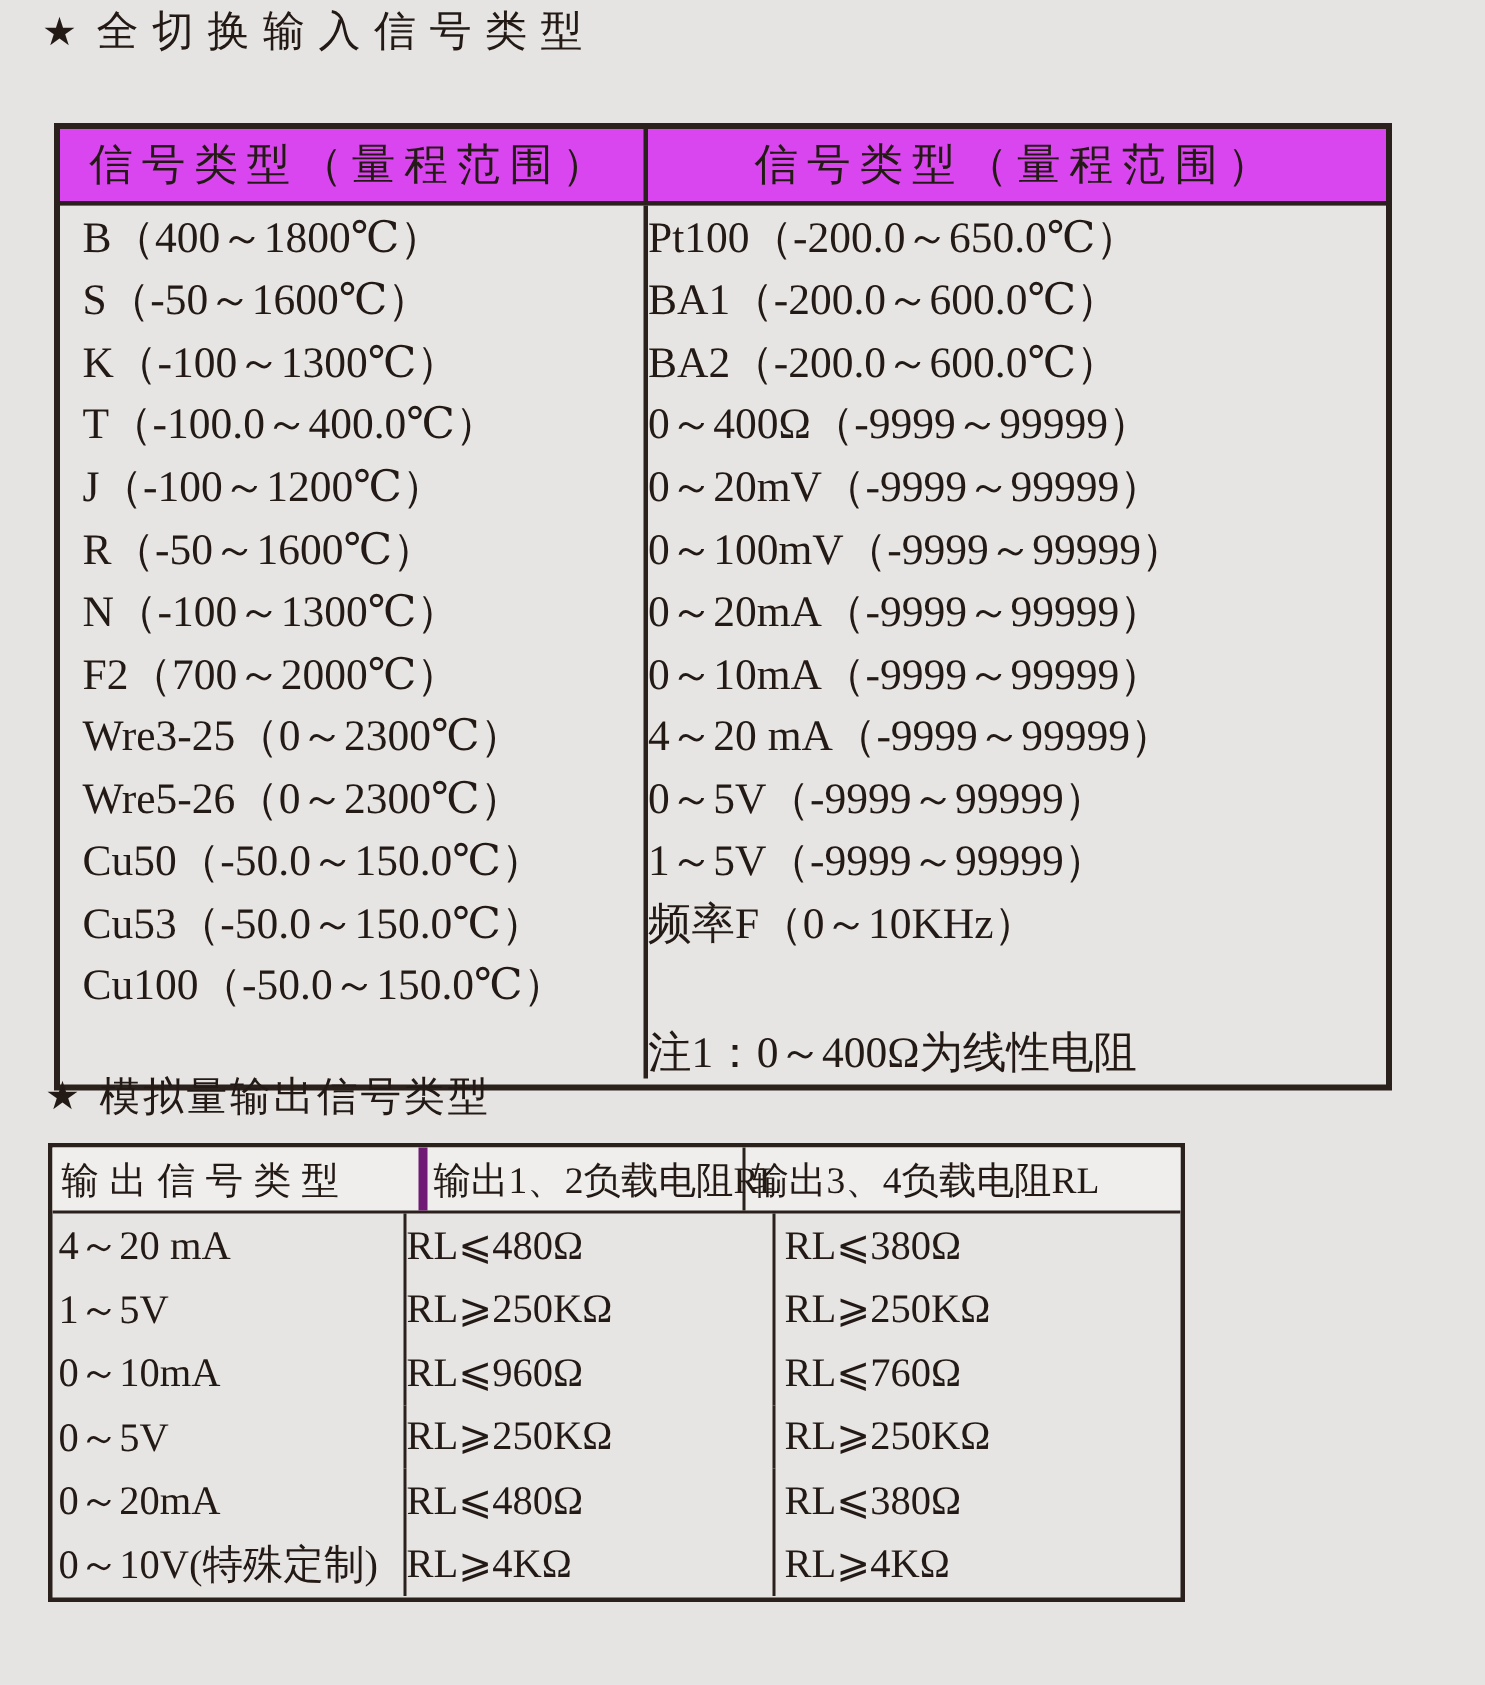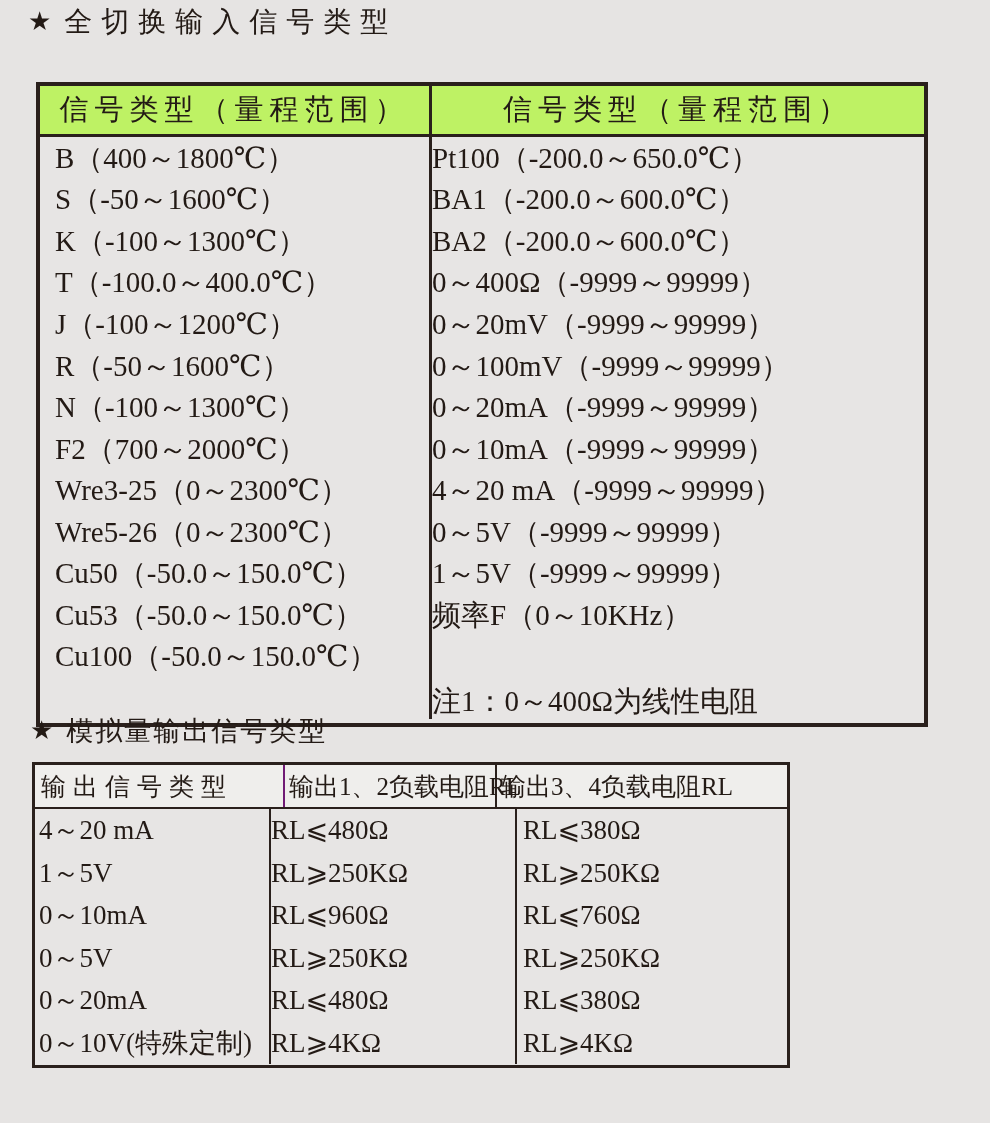--- a/index.html
+++ b/index.html
@@ -21,21 +21,21 @@
   .h2 .htext { font-size:27px; letter-spacing:2px; }
 
   
   .table1 {
     position:absolute; left:36px; top:82px;
     width:892px; height:645px;
     border:4px solid #2a201c;
     background:#e7e5e4;
     z-index:1;
   }
-  .t1-header { display:flex; height:51px; border-bottom:3px solid #2a201c; background:#bef264; }
+  .t1-header { display:flex; height:51px; border-bottom:3px solid #2a201c; background:#d946ef; }
   .t1-hcell {
     display:flex; align-items:center; justify-content:center;
     font-size:29px; letter-spacing:6px; white-space:nowrap;
   }
   .t1-hcell.left { width:392px; border-right:3px solid #2a201c; }
   .t1-hcell.right { flex:1; }
   .t1-body { display:flex; height:582px; }
   .t1-col { padding-top:1px; }
   .t1-col.left { width:392px; border-right:3px solid #2a201c; padding-left:15px; }
   .t1-col.right { flex:1; }
@@ -51,21 +51,21 @@
     width:758px; height:306px;
     border:3px solid #2a201c;
     background:#e7e5e4;
     z-index:2;
   }
   .t2-header { display:flex; height:44px; border-bottom:2px solid #2a201c; background:#efeeec; }
   .t2-hcell {
     display:flex; align-items:center;
     font-size:25px; white-space:nowrap; padding-left:4px;
   }
-  .t2-hcell.c1 { width:250px; border-right:2px solid #701a75; letter-spacing:7px; padding-left:6px; }
+  .t2-hcell.c1 { width:250px; border-right:6px solid #701a75; letter-spacing:7px; padding-left:6px; }
   .t2-hcell.c2 { width:212px; border-right:2px solid #2a201c; }
   .t2-hcell.c3 { flex:1; }
   .t2-row { display:flex; height:42.5px; }
   .t2-cell {
     display:flex; align-items:center;
     font-size:27px; white-space:nowrap; padding-left:4px;
   }
   .t2-cell.c1 { width:236px; border-right:2px solid #2a201c; }
   .t2-cell.c2 { width:246px; border-right:2px solid #2a201c; padding-left:0; }
   .t2-cell.c3 { flex:1; padding-left:6px; }

